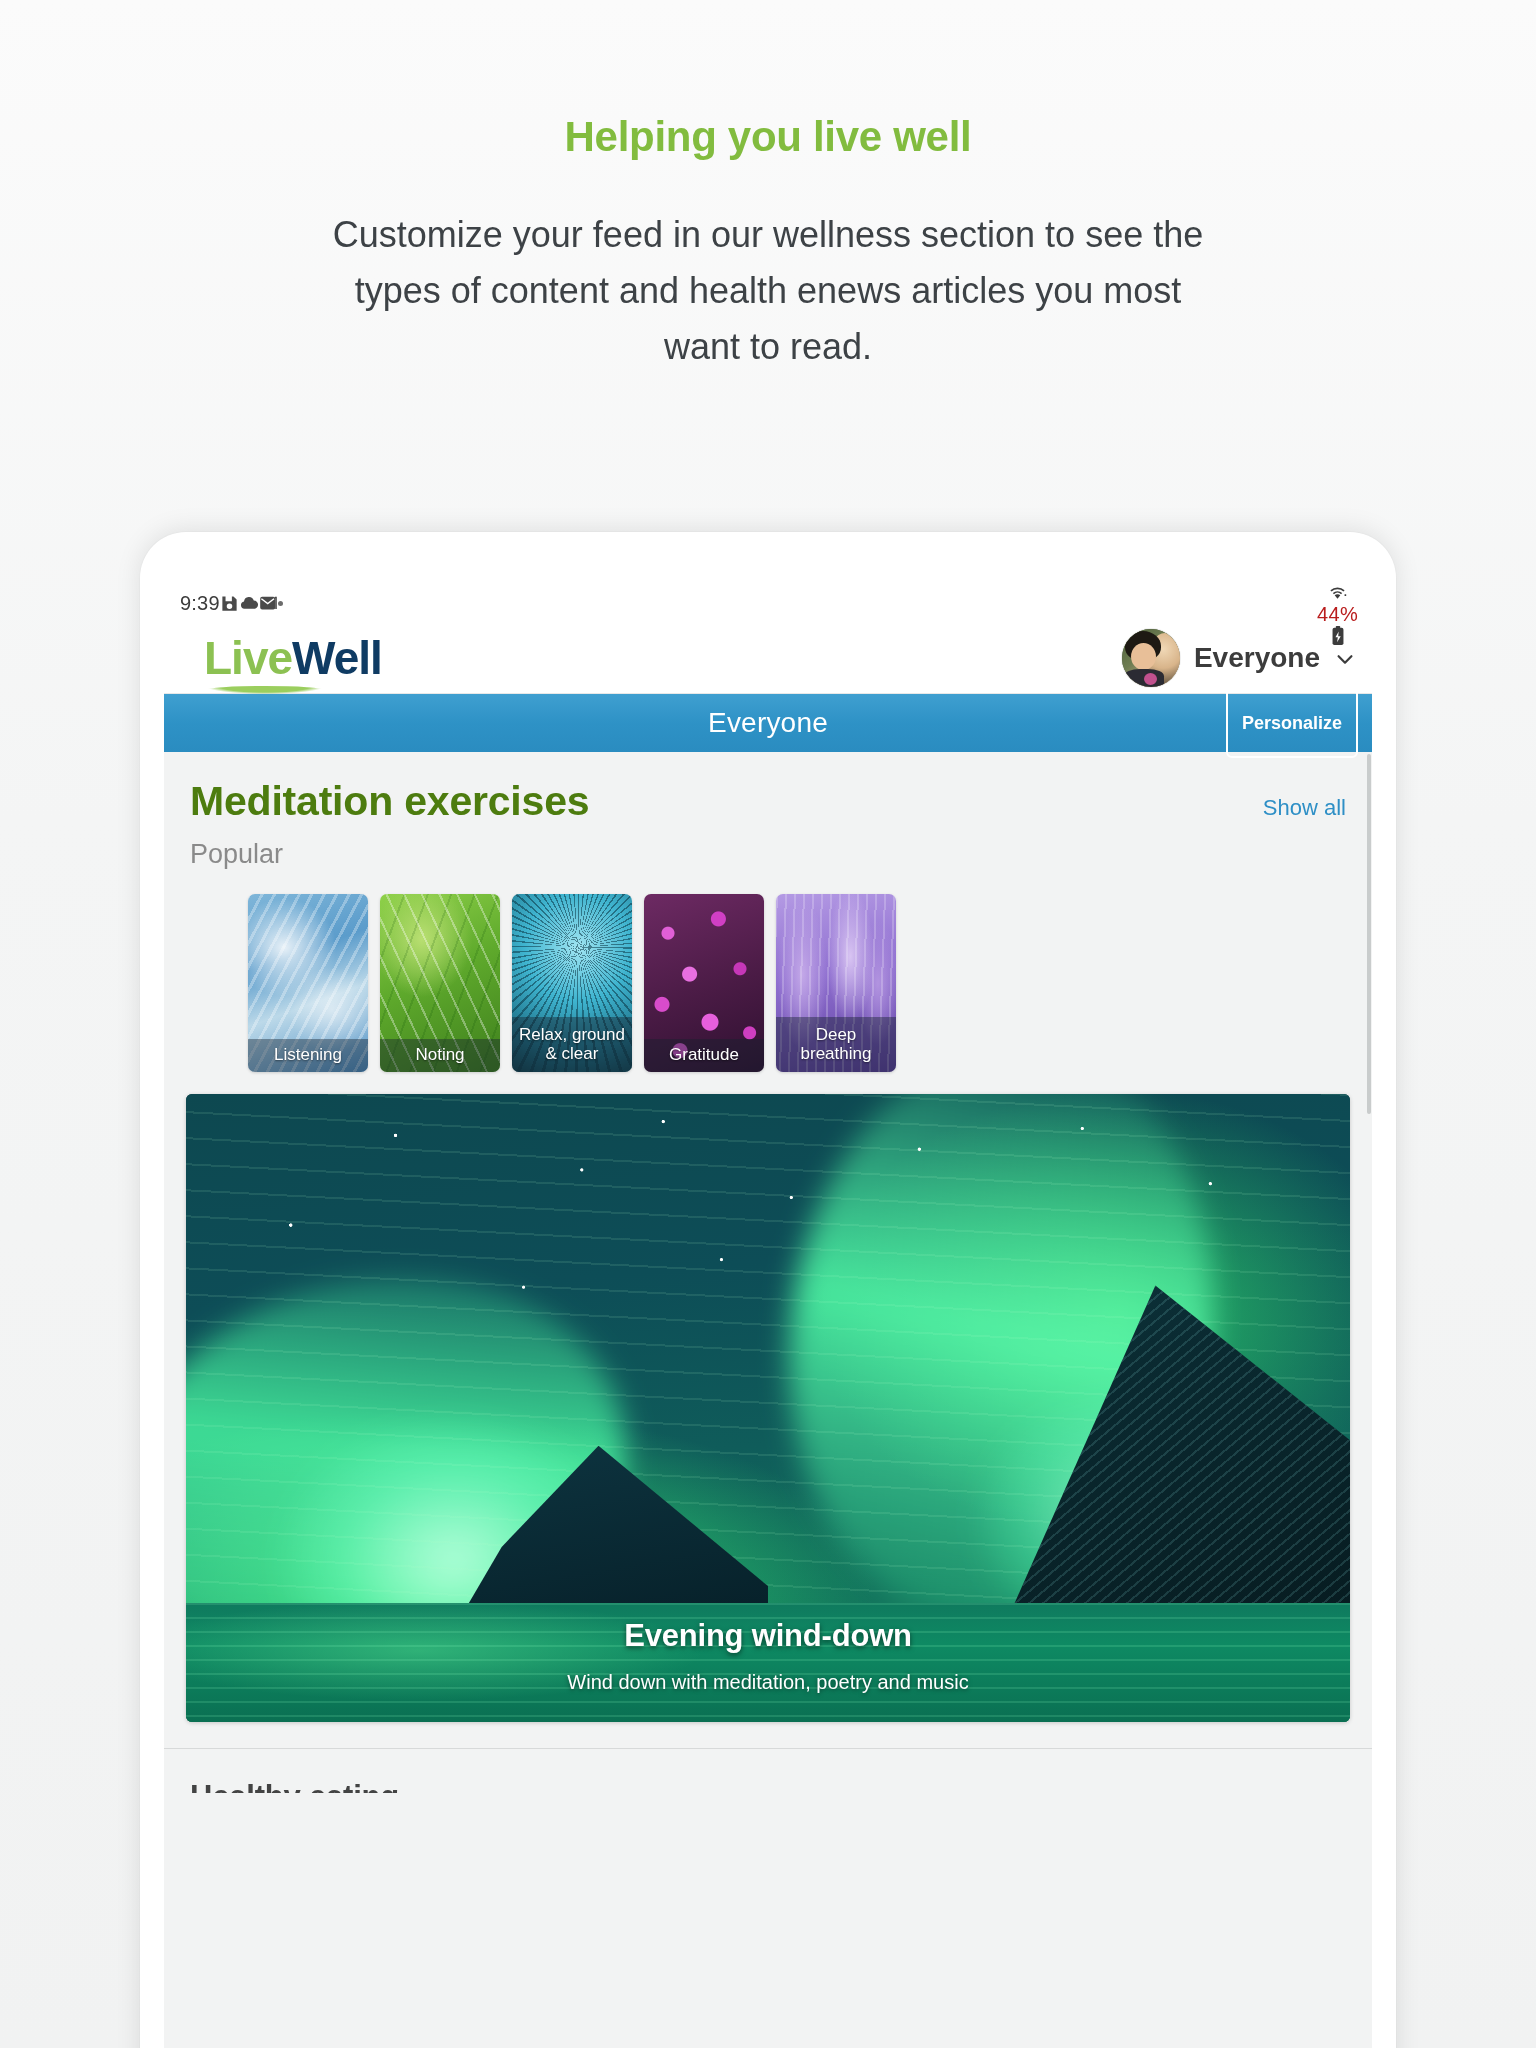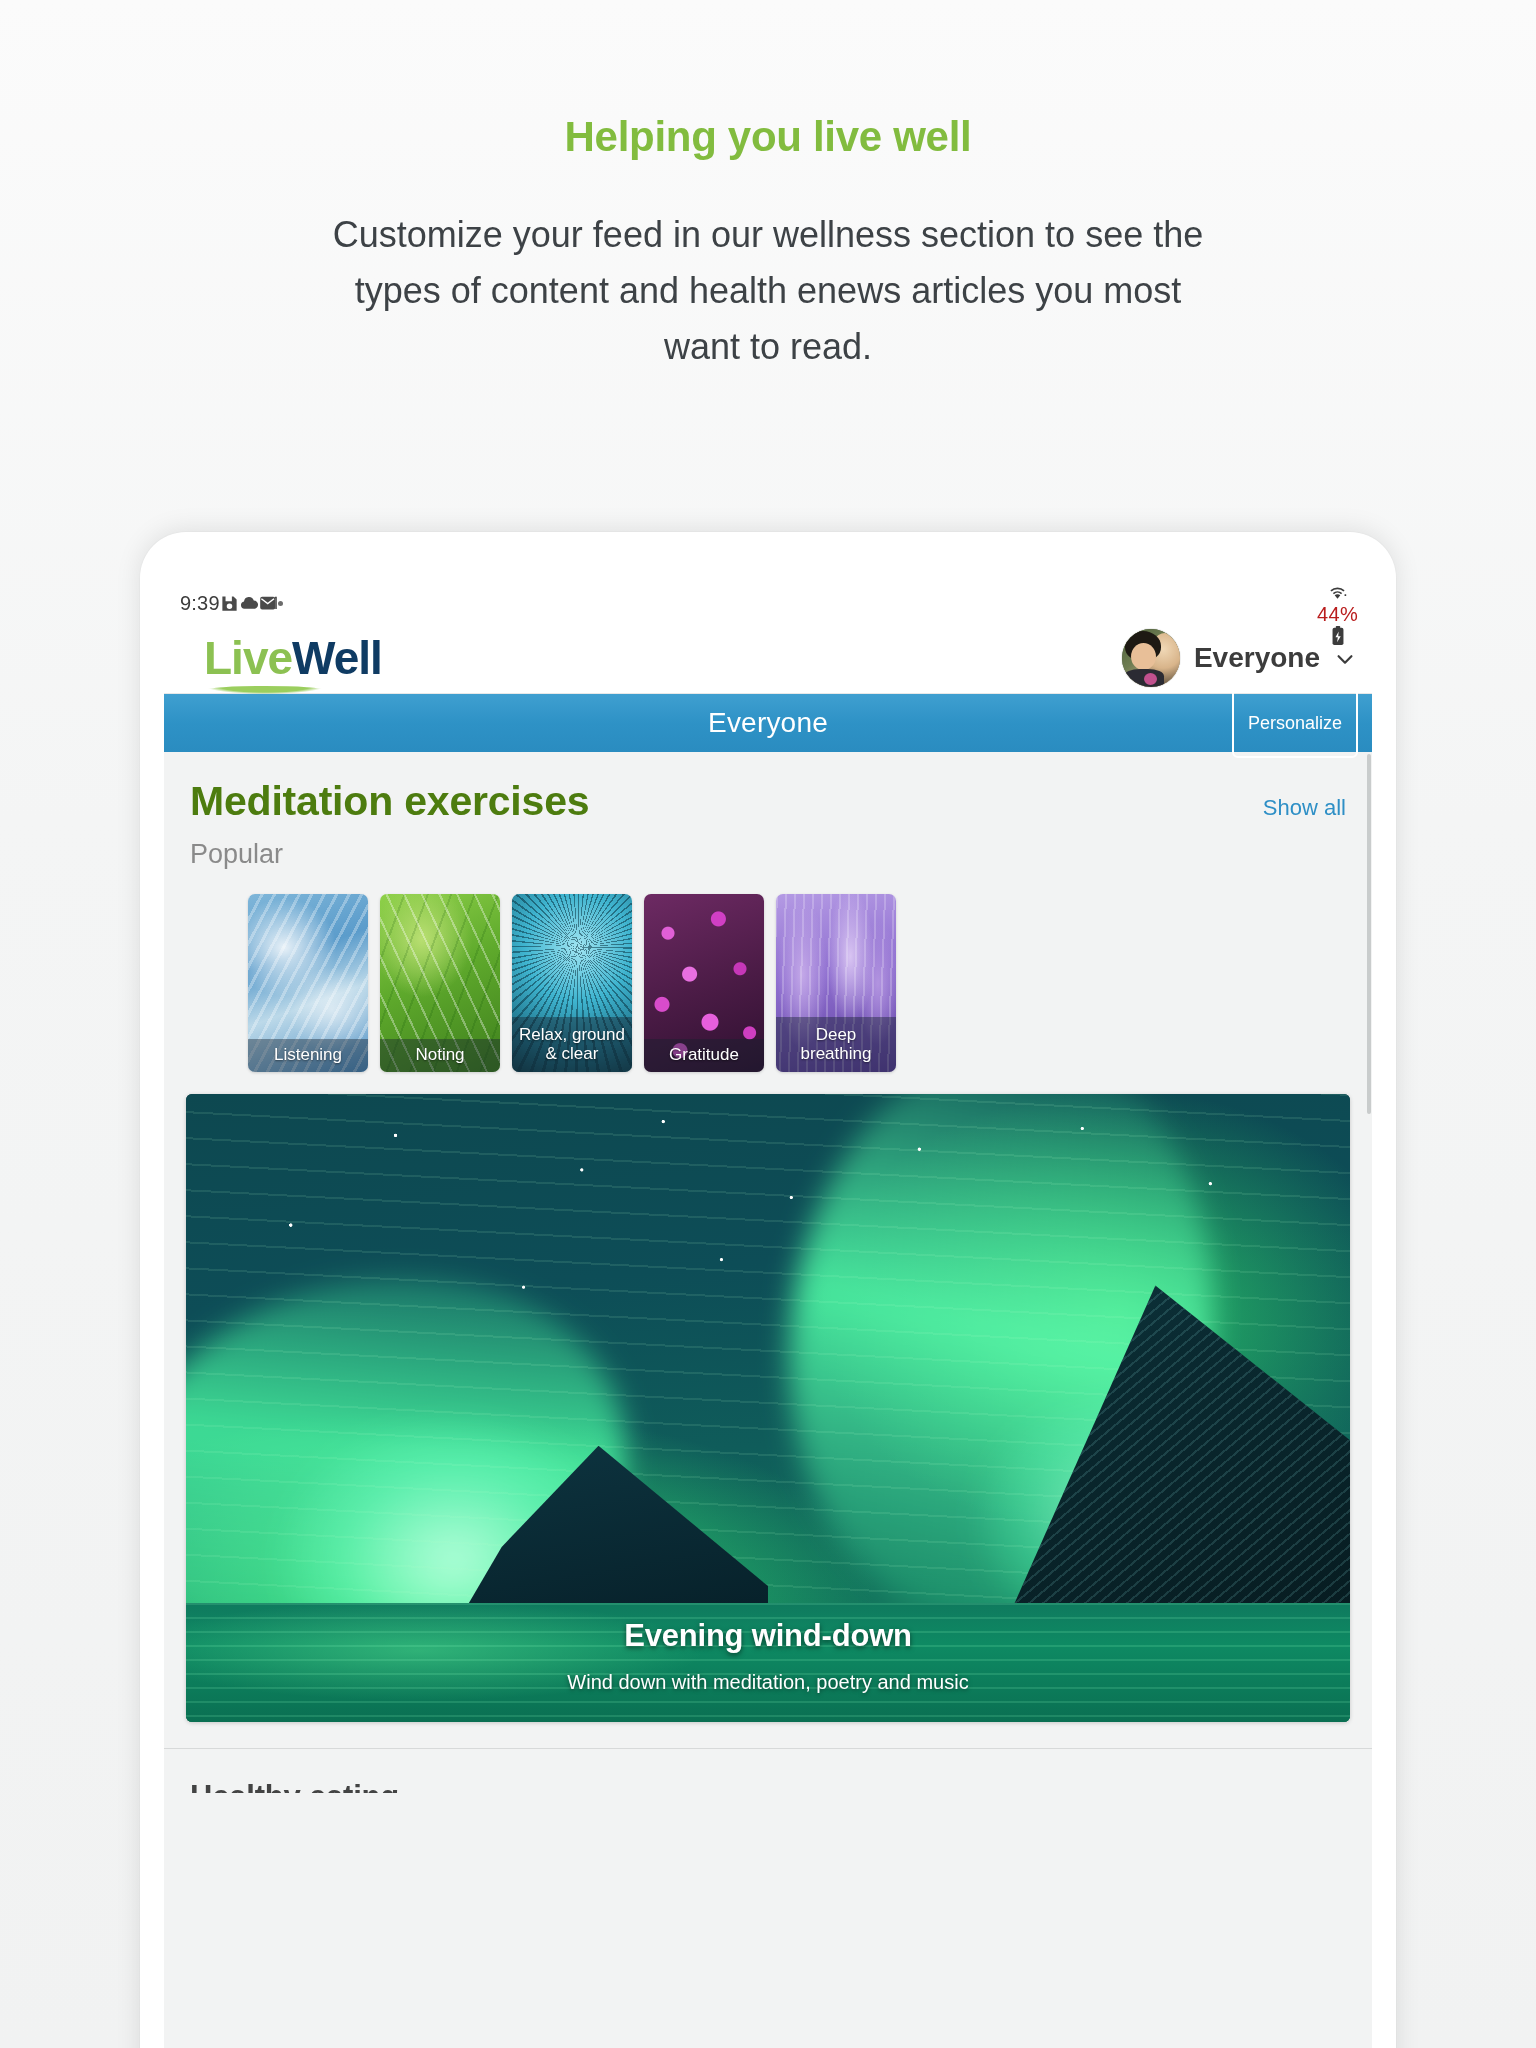--- a/index.html
+++ b/index.html
@@ -87,21 +87,21 @@
   .wellbar {
     height:58px;
     background:linear-gradient(180deg,#3f9fd0 0%,#2e92c6 50%,#2a8cc0 100%);
     display:flex; align-items:center; justify-content:center;
     position:relative;
   }
   .wellbar-title { color:#fff; font-size:28px; font-weight:400; letter-spacing:.2px; }
   .personalize-btn {
     position:absolute; right:14px; top:50%; transform:translateY(-50%);
     border:2px solid #ffffff; border-radius:6px;
-    color:#ffffff; font-size:18px; font-weight:400;
+    color:#ffffff; font-size:18px; font-weight:700;
     padding:24px 14px; background:transparent; cursor:pointer;
     line-height:1;
   }
 
   
   .content { background:#f2f3f3; }
   .section-head {
     display:flex; align-items:baseline; justify-content:space-between;
     padding:26px 26px 0 26px;
   }

